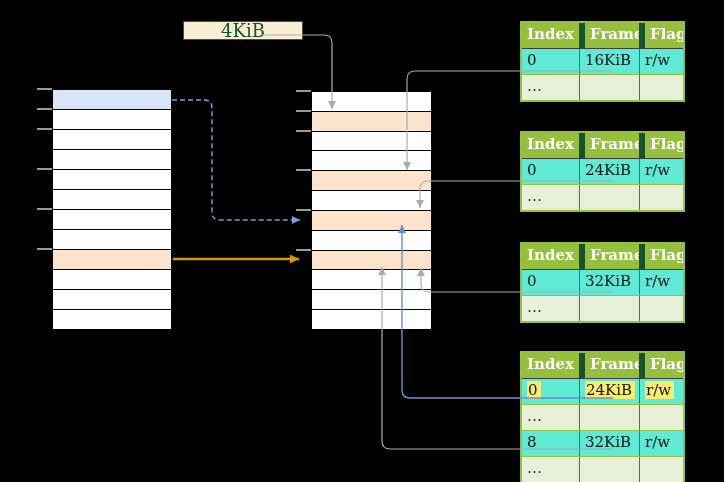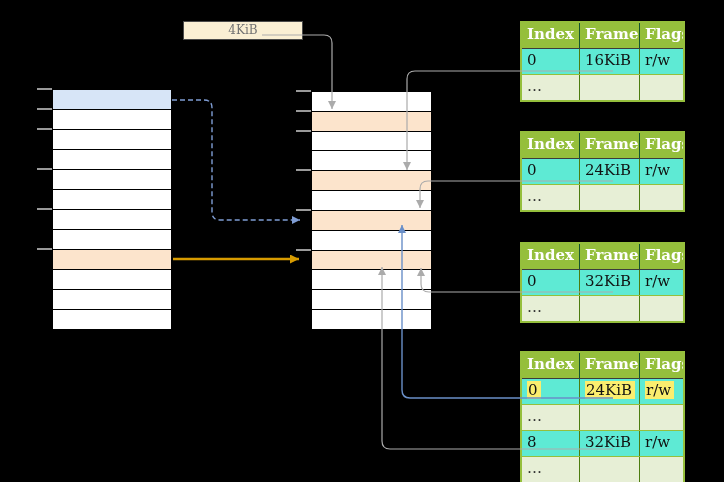--- a/index.html
+++ b/index.html
@@ -4,21 +4,21 @@
 <style>
   html,body{margin:0;padding:0;background:#000;}
   .canvas{
     position:relative;width:724px;height:482px;background:var(--background,#000);
     font-family:"DejaVu Serif","Liberation Serif",serif;overflow:hidden;
   }
   
   .label-box{
     position:absolute;left:183px;top:21px;width:120px;height:19px;
     background:var(--label-box-fill,#faefd4);border:1px solid #4a4a4a;
-    box-sizing:border-box;text-align:center;line-height:17px;font-size:12px;color:#737373;
+    box-sizing:border-box;text-align:center;line-height:17px;font-size:18px;color:#14532d;
   }
   
   .mem-table{
     position:absolute;border:1.4px solid #000;box-sizing:border-box;
     display:flex;flex-direction:column;background:#fff;
   }
   .mem-left{left:52px;top:89px;width:120px;height:241px;}
   .mem-middle{left:311px;top:91px;width:121px;height:239px;}
   .mem-row{flex:1;border-bottom:1px solid #000;background:#fff;}
   .mem-row:last-child{border-bottom:none;}
@@ -28,21 +28,21 @@
   .tick{position:absolute;height:2px;background:#9a9a9a;}
   
   .page-table{
     position:absolute;left:520px;width:165px;
     border:2px solid var(--table-border-green,#95bf3c);box-sizing:border-box;
     background:#5eead4;font-size:15px;color:#111;
   }
   .pt-hrow{display:flex;background:var(--header-green,#95bf3c);height:25px;}
   .pt-hcell{
     box-sizing:border-box;padding:2px 0 0 5px;color:#fff;font-weight:bold;
-    border-left:1px solid #14532d;overflow:hidden;
+    border-left:6px solid #14532d;overflow:hidden;
   }
   .pt-hcell:first-child{border-left:none;}
   .pt-row{display:flex;height:25px;border-top:1px solid var(--table-border-green,#95bf3c);}
   .pt-row.first{border-top:1px solid #3c3c3c;}
   .pt-row.ellipsis{background:var(--row-green,#e7efd6);color:#333;}
   .pt-cell{
     box-sizing:border-box;padding:2px 0 0 5px;border-left:1px solid #4d7c0f;
     overflow:hidden;white-space:nowrap;
   }
   .pt-cell:first-child{border-left:none;}

